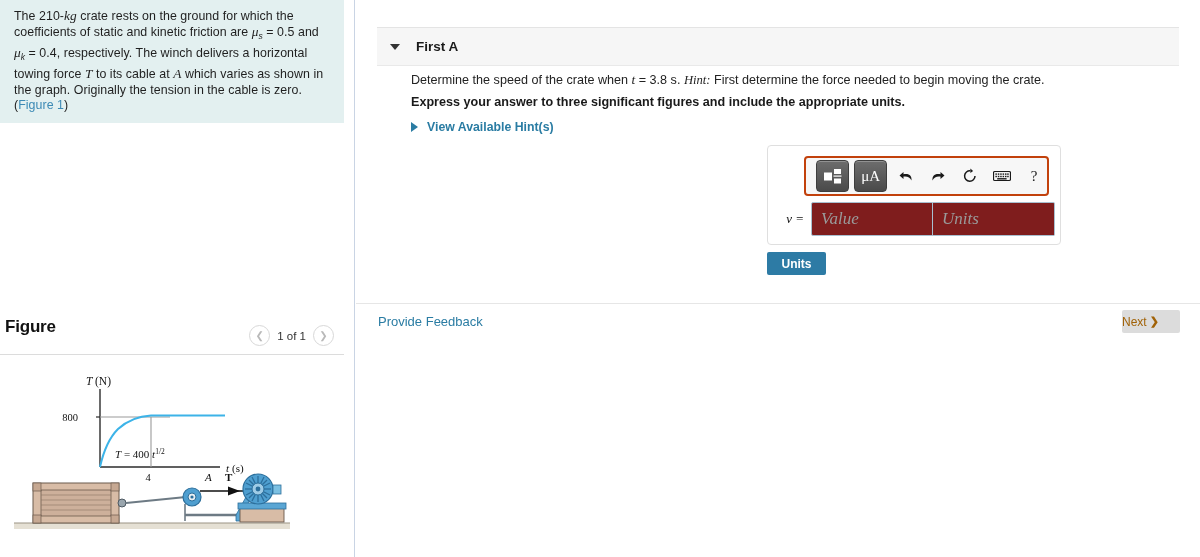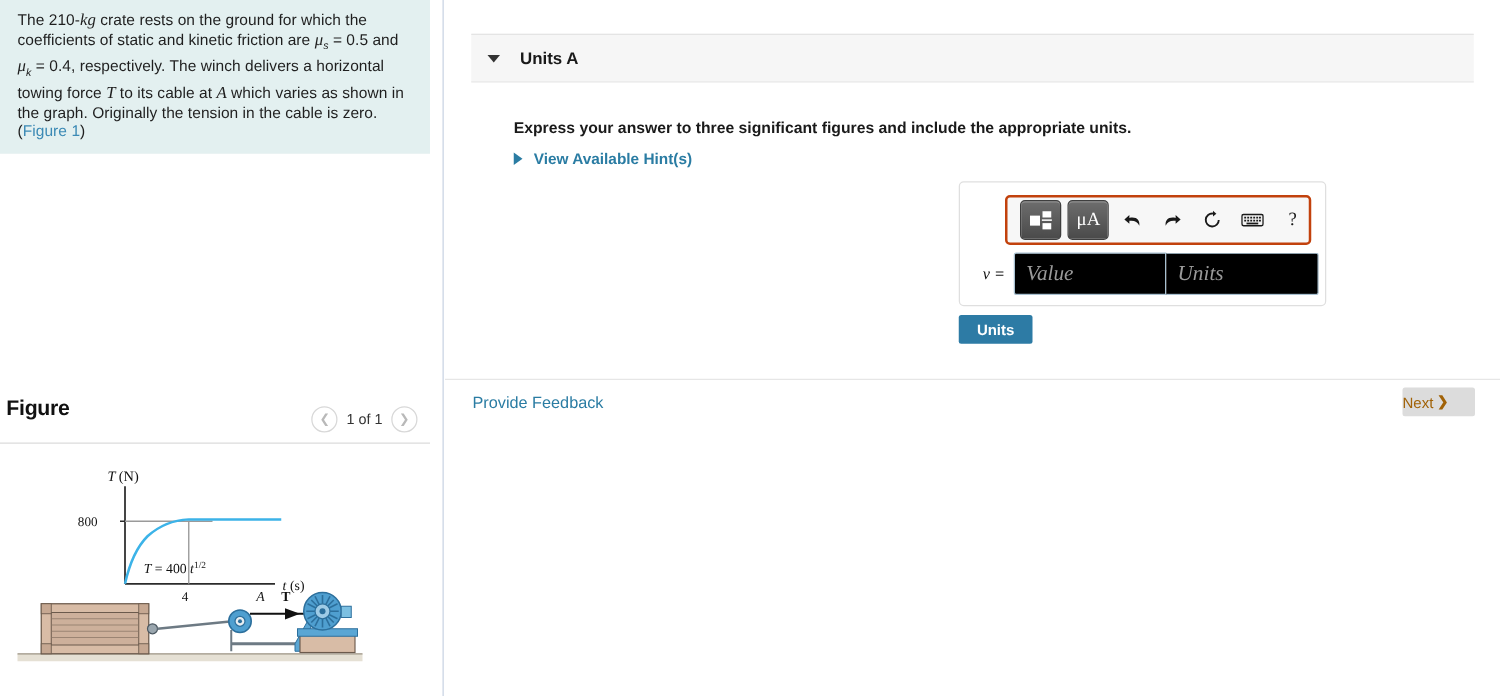--- a/index.html
+++ b/index.html
@@ -150,21 +150,21 @@
     position: absolute; left: 10px; top: 56px;
     display: flex; align-items: center;
   }
   .vlabel {
     font-family: "Liberation Serif", serif; font-style: italic;
     font-size: 13px; color: #111; width: 26px; text-align: right;
     margin-right: 7px;
   }
   .ans-input {
     height: 34px; border: 1px solid #a8c0d0;
-    box-sizing: border-box; background: #000000;
+    box-sizing: border-box; background: #7f1d1d;
     font-family: "Liberation Serif", serif; font-style: italic;
     font-size: 17px; color: #8d8d8d;
     padding: 0 9px; outline: none;
   }
   .ans-input::placeholder { color: #9a9a9a; opacity: 1; }
   .inp-value { width: 122px; border-radius: 2px 0 0 2px; }
   .inp-units { width: 122px; border-left: none; border-radius: 0 2px 2px 0; }
 
   .submit-btn {
     position: absolute; left: 411px; top: 252px;
@@ -304,23 +304,26 @@
           </g>
         </g>
       </svg>
     </div>
   </div>
 
   <div class="main">
 
     <div class="part-header">
       <div class="part-caret"></div>
-      <div class="part-label">Units A</div>
-    </div>
-
+      <div class="part-label">First A</div>
+    </div>
+
+    <div class="question">
+      <span>Determine the speed of the crate when </span><span class="mono-it">t</span><span> = 3.8 s. </span><span class="hintlbl">Hint:</span><span> First determine the force needed to begin moving the crate.</span>
+    </div>
 
     <div class="express">Express your answer to three significant figures and include the appropriate units.</div>
 
     <div class="hints-link">
       <span class="hints-tri"></span>
       <span>View Available Hint(s)</span>
     </div>
 
     <div class="answer-box">
 

